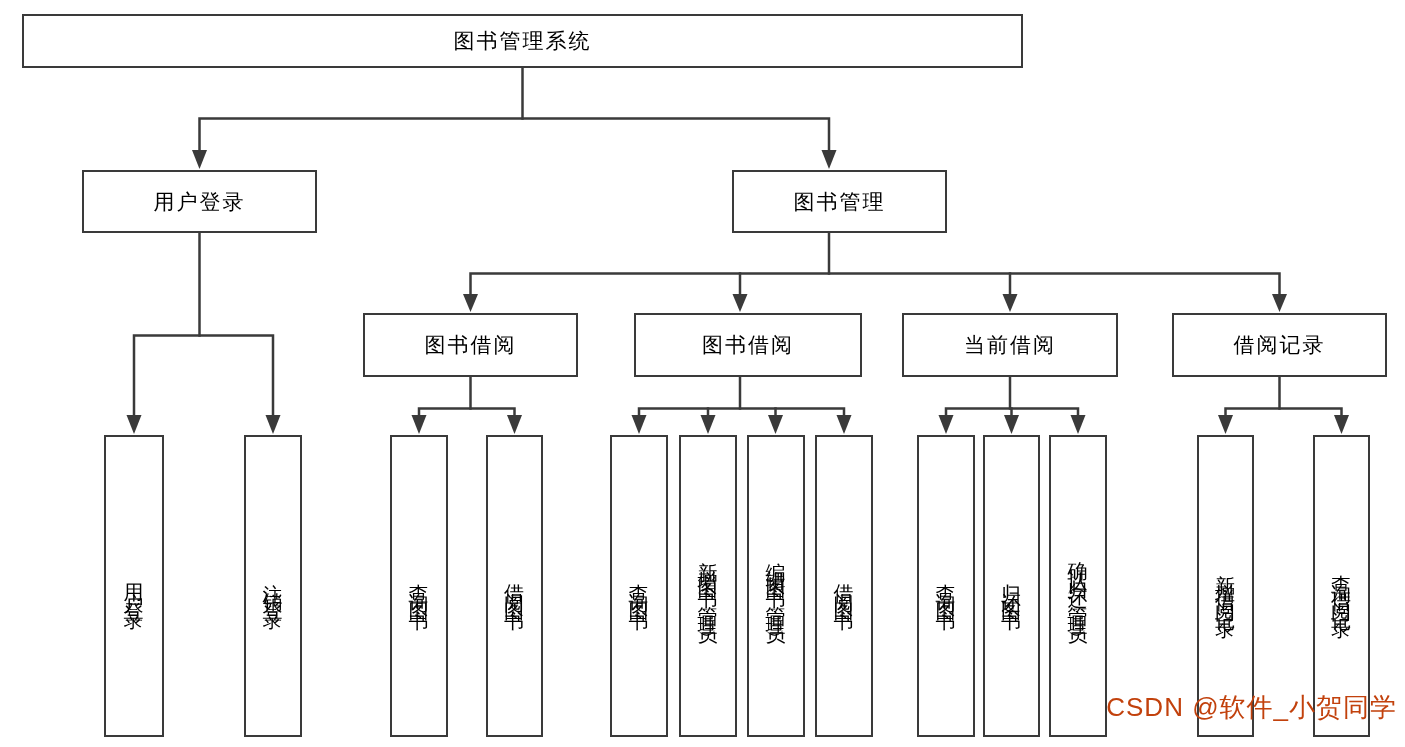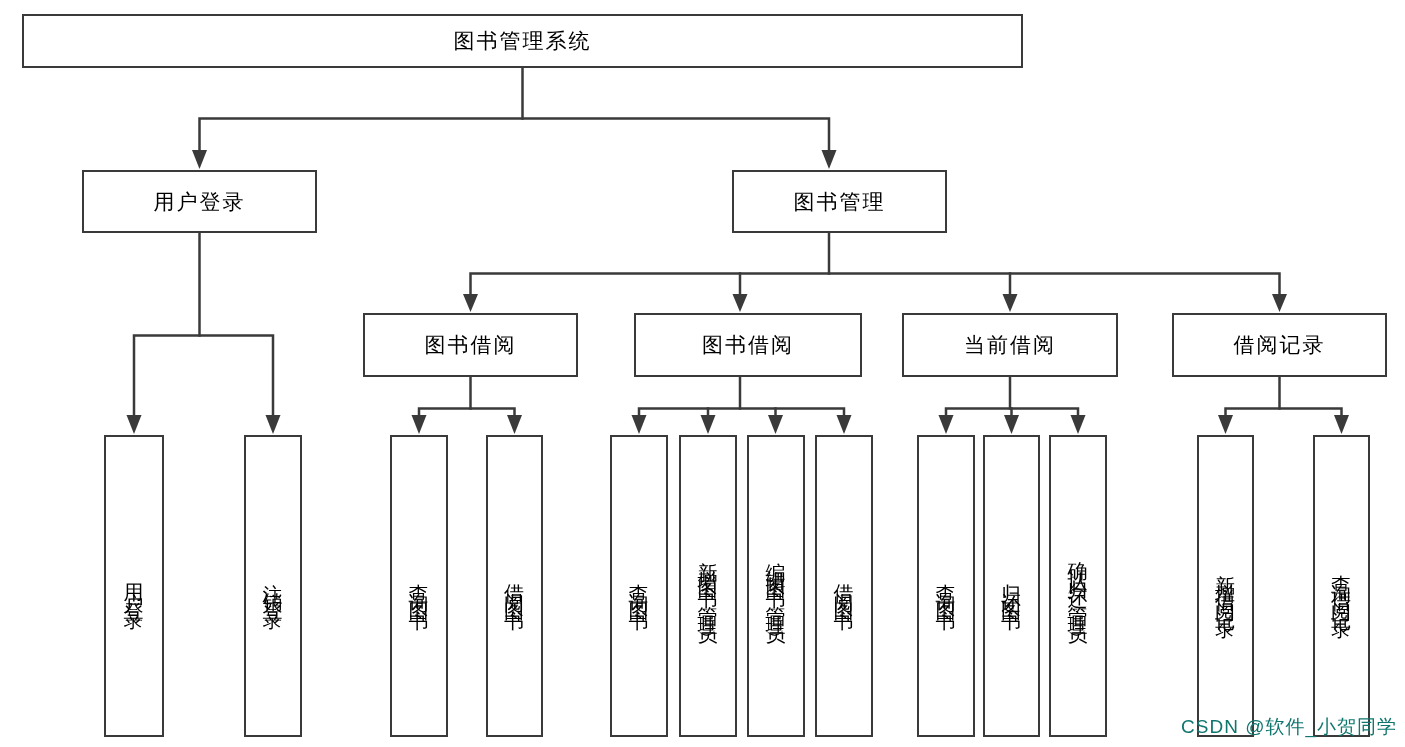--- a/index.html
+++ b/index.html
@@ -58,23 +58,23 @@
   .lf-bb-edit    { left: 747px;  width: 58px; }
   .lf-bb-borrow  { left: 815px;  width: 58px; }
   .lf-cb-query   { left: 917px;  width: 58px; }
   .lf-cb-return  { left: 983px;  width: 57px; }
   .lf-cb-confirm { left: 1049px; width: 58px; }
   .lf-br-add     { left: 1197px; width: 57px; }
   .lf-br-query   { left: 1313px; width: 57px; }
   .watermark {
     position: absolute;
     right: 8px;
-    bottom: 7px;
-    color: #0f766e;
-    font-size: 19px;
+    bottom: 22px;
+    color: #c2410c;
+    font-size: 26px;
     letter-spacing: 1px;
     white-space: nowrap;
   }
 </style>
 </head>
 <body>
 
 <div class="stage">
 
   <svg class="wires" viewBox="0 0 1405 747" xmlns="http://www.w3.org/2000/svg">

